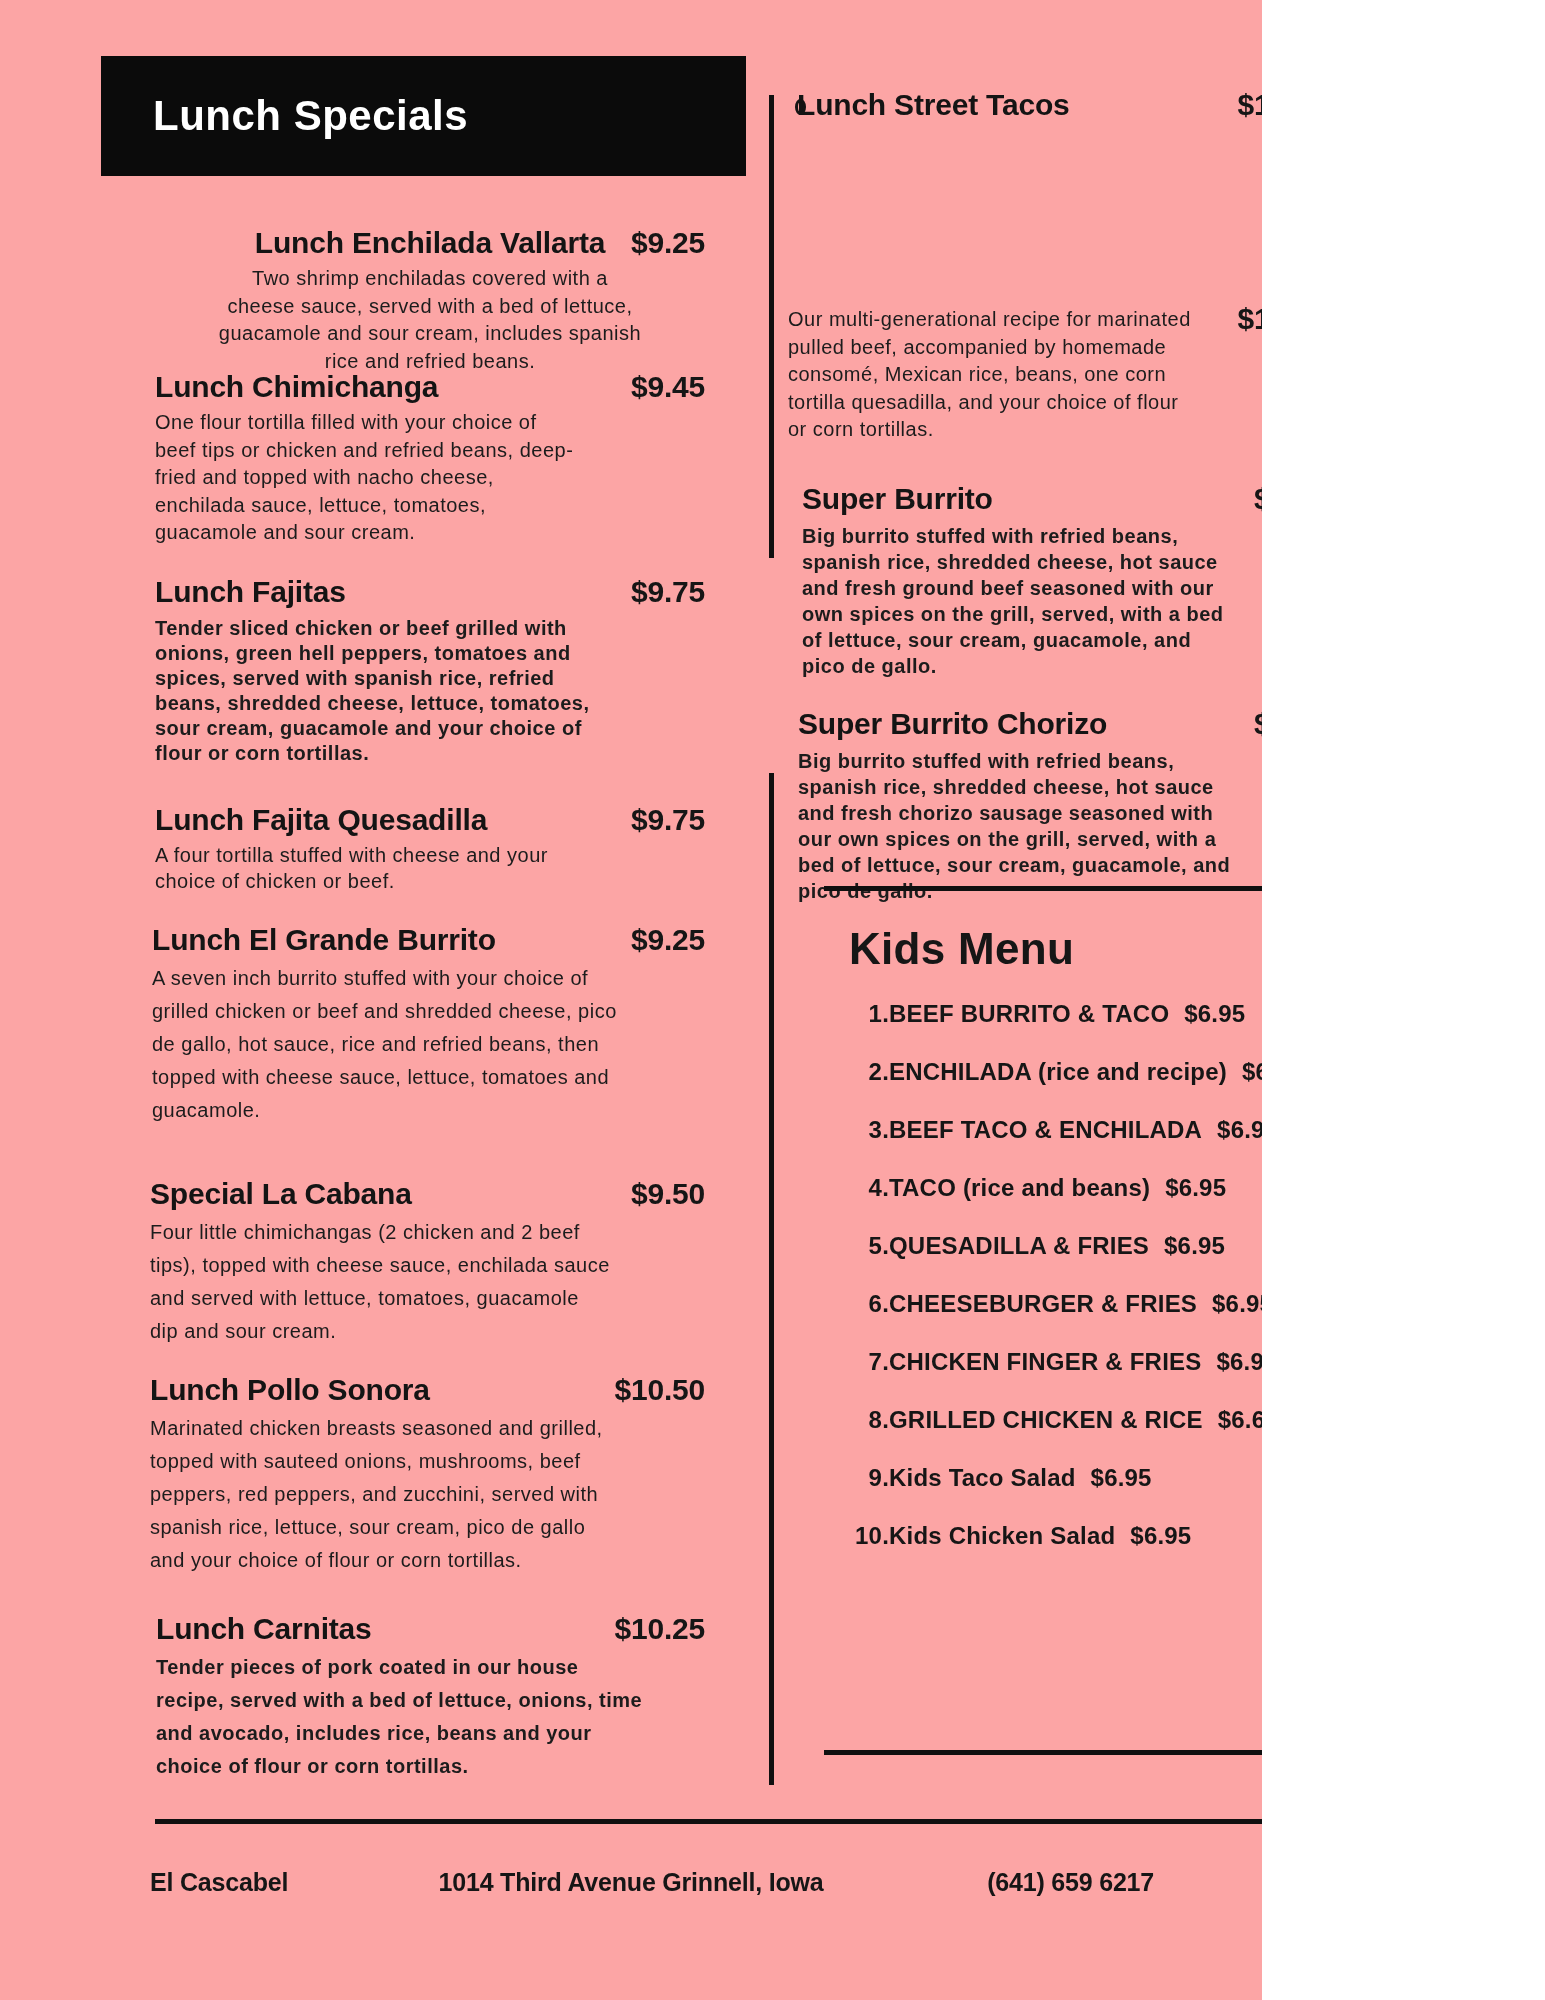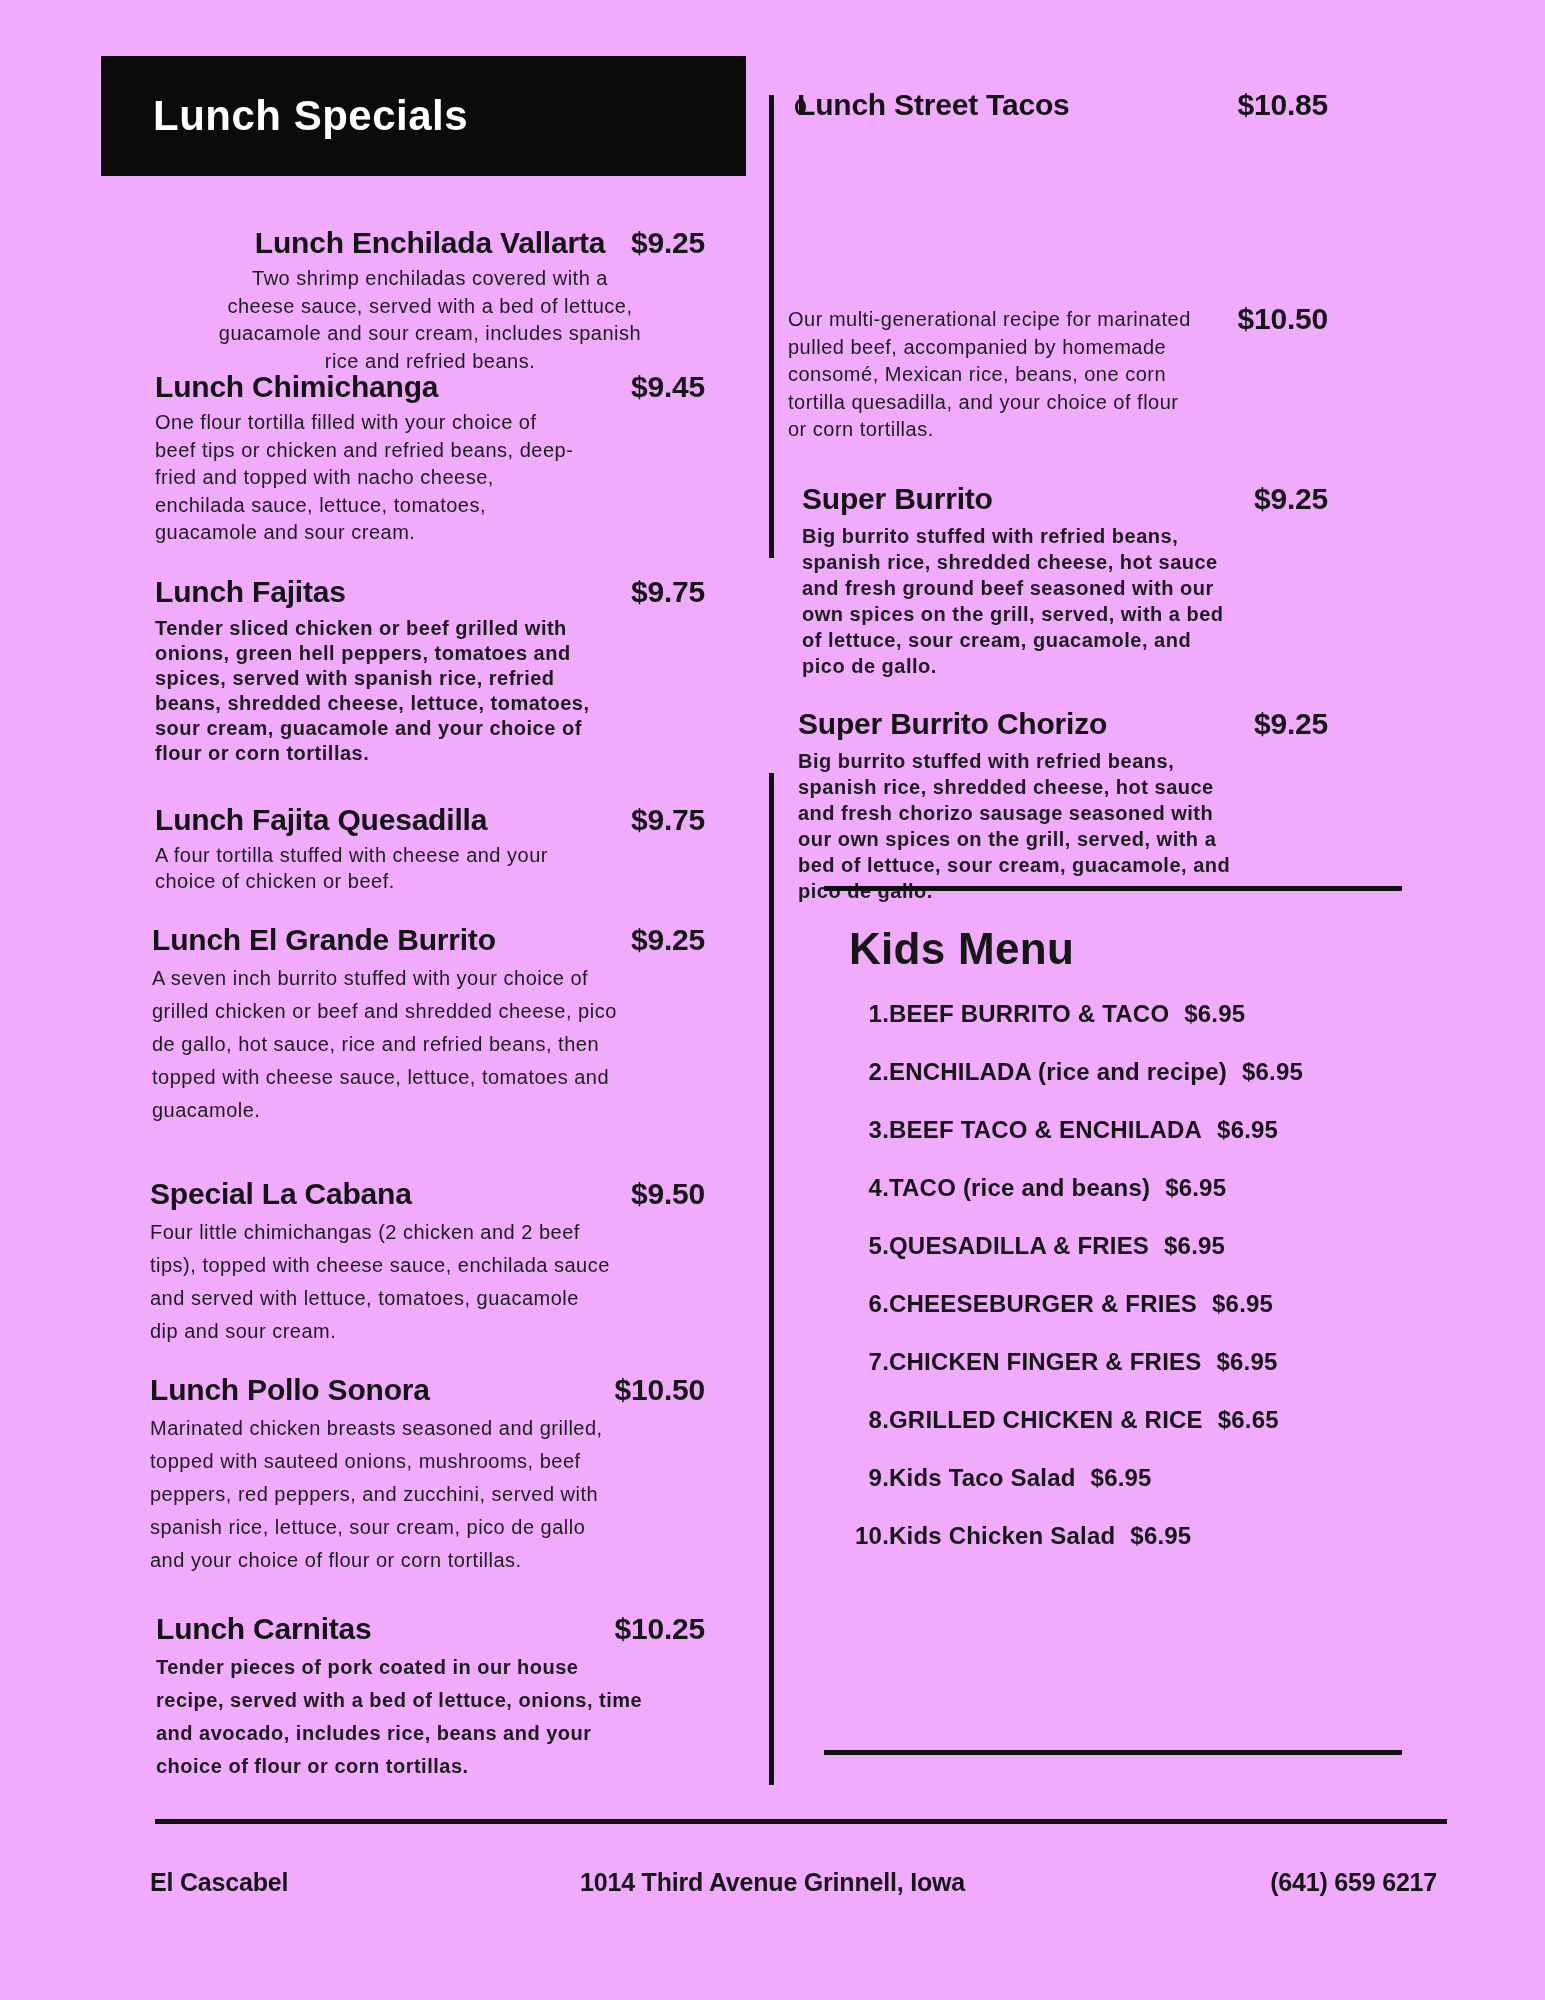--- a/index.html
+++ b/index.html
@@ -1,21 +1,21 @@
 <!DOCTYPE html>
 <html><head>
 <meta charset="utf-8">
 <style>
   * { box-sizing: border-box; }
   html, body { margin: 0; padding: 0; background: #ffffff; }
   .page {
     position: relative;
-    width: 1545px;
+    width: 1262px;
     height: 2000px;
-    background: #f0abfc;
+    background: #fca5a5;
     font-family: "Liberation Sans", sans-serif;
     color: #161616;
     overflow: hidden;
   }
 
   
   .header-box {
     position: absolute;
     left: 101px; top: 56px;
     width: 645px; height: 120px;

